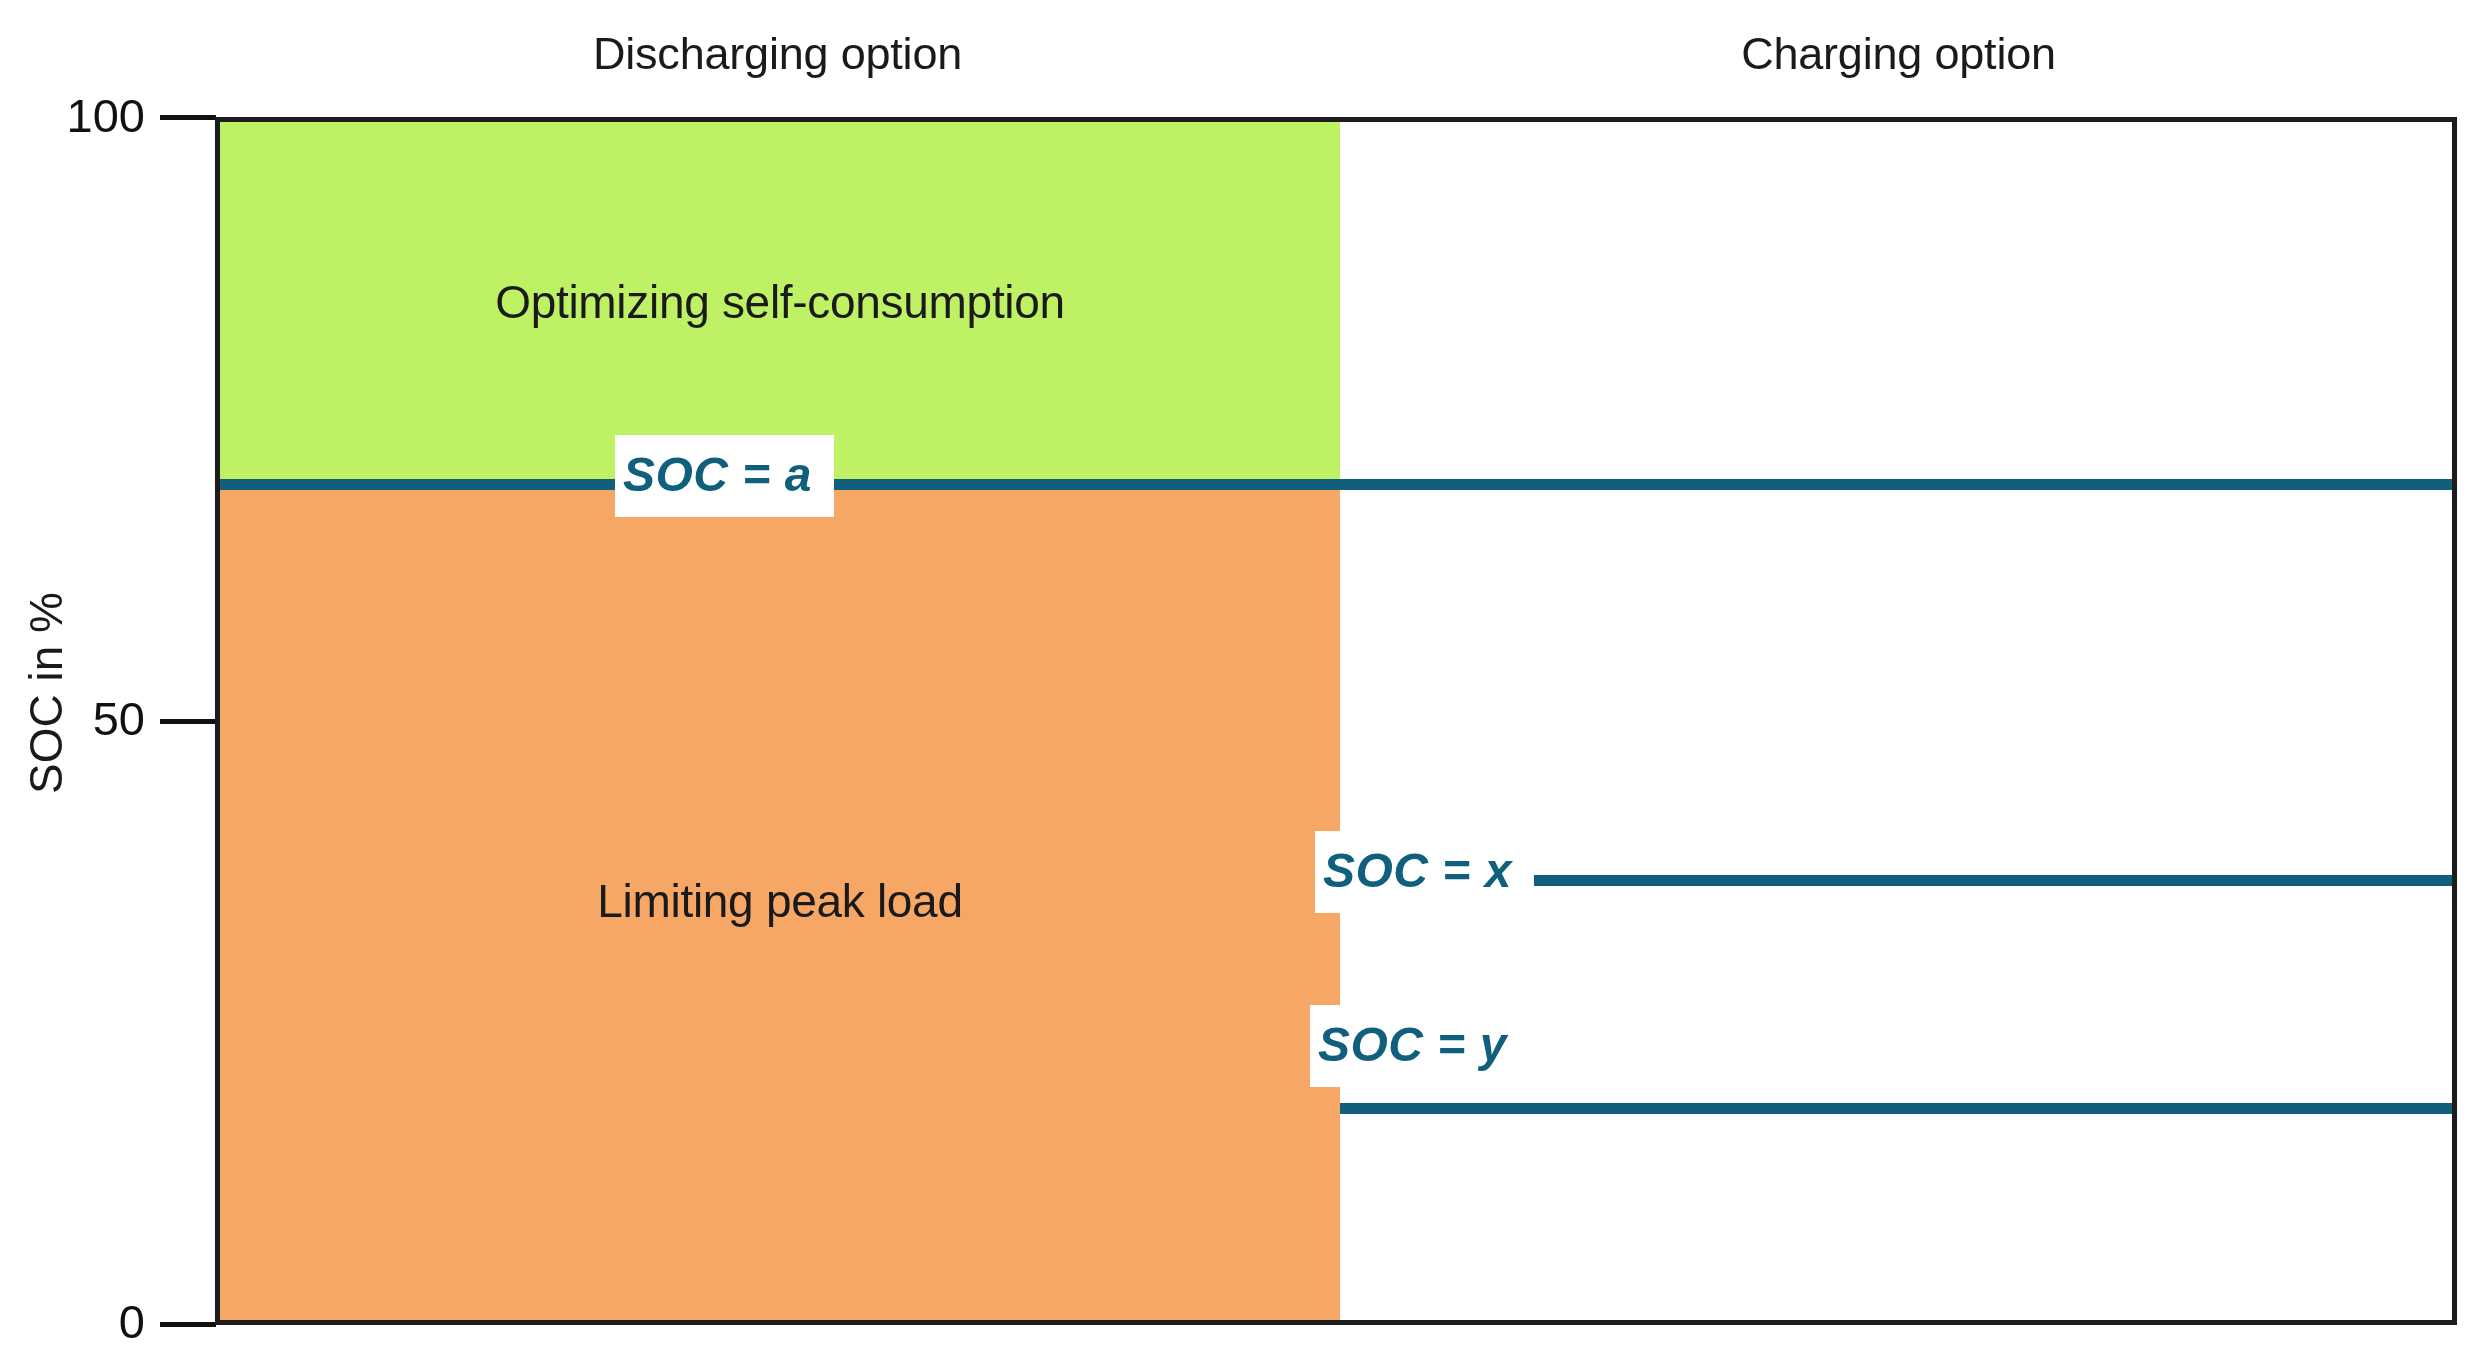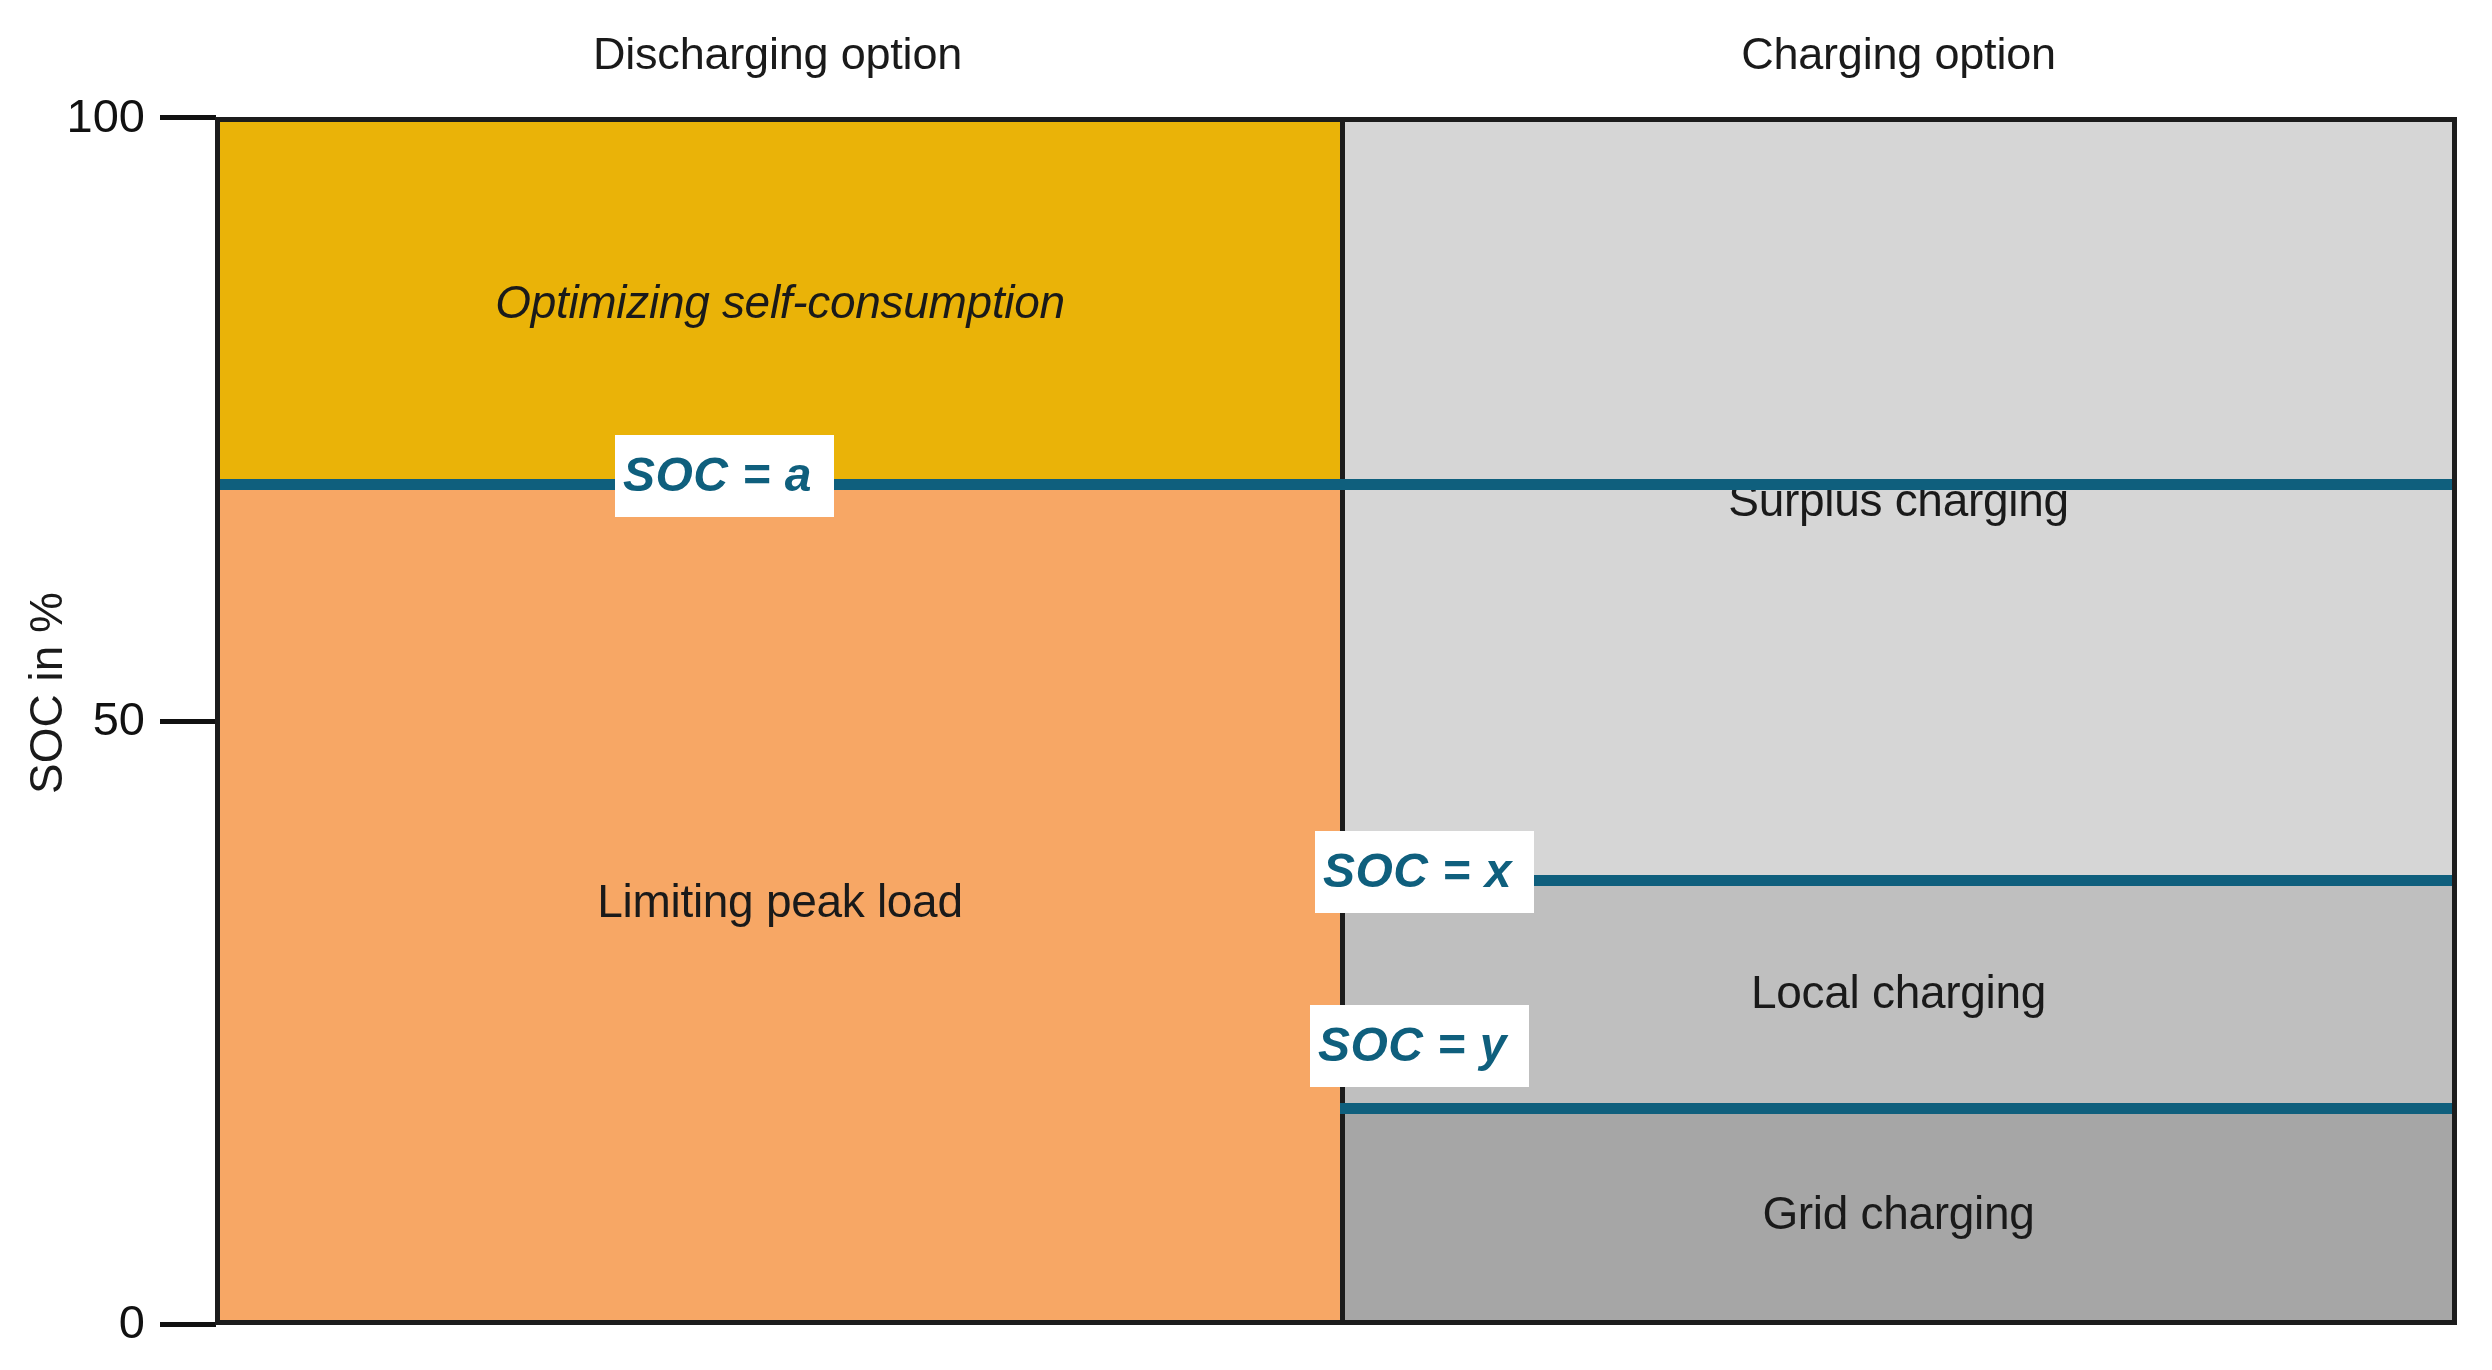--- a/index.html
+++ b/index.html
@@ -131,43 +131,29 @@
 <div class="ylab" style="top:695px">50</div>
 <div class="ytick" style="top:719px"></div>
 
 <div class="ylab" style="top:1298px">0</div>
 <div class="ytick" style="top:1322px"></div>
 
 <div id="plot-area">
 
   <div class="panel" id="panel-discharging">
 
-    <div class="band" style="top:0; height:360px; background:#eab308;font-style:italic;">
+    <div class="band" style="top:0; height:360px; background:#bef264;">
       <span class="band-label">Optimizing self-consumption</span>
     </div>
 
     <div class="band" style="top:360px; bottom:0; background:#F7A765;">
       <span class="band-label">Limiting peak load</span>
     </div>
   </div>
 
-  <div class="panel" id="panel-charging">
-
-    <div class="band" style="top:0; height:756px; background:#D6D6D6;">
-      <span class="band-label">Surplus charging</span>
-    </div>
-
-    <div class="band" style="top:756px; height:228px; background:#BFBFBF;">
-      <span class="band-label">Local charging</span>
-    </div>
-
-    <div class="band" style="top:984px; bottom:0; background:#A6A6A6;">
-      <span class="band-label">Grid charging</span>
-    </div>
-  </div>
 
   <div class="threshold" style="top:357px"></div>
   <div class="threshold right-only" style="top:753px"></div>
   <div class="threshold right-only" style="top:981px"></div>
 
   <div class="threshold-tag" style="left:395px; top:313px">SOC = a</div>
 
   <div class="threshold-tag" style="left:1095px; top:709px">SOC = x</div>
 
   <div class="threshold-tag" style="left:1090px; top:883px">SOC = y</div>

